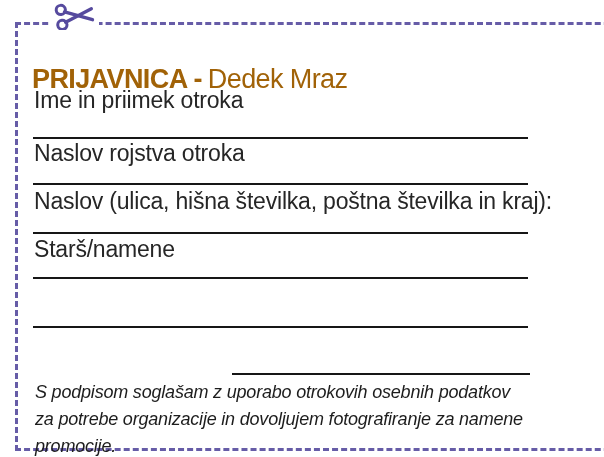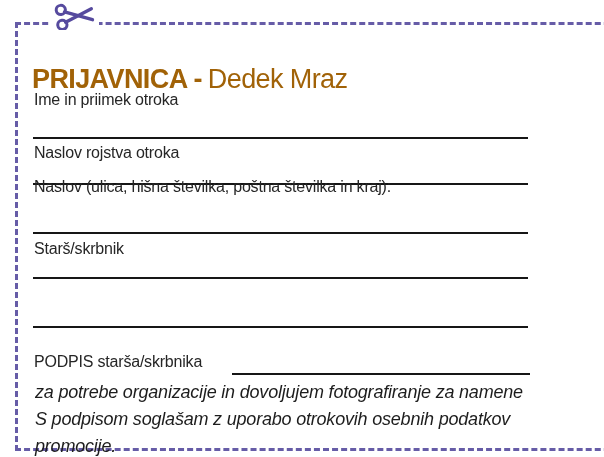--- a/index.html
+++ b/index.html
@@ -15,21 +15,21 @@
     position:absolute;left:51px;top:0px;width:48px;height:30px;
     background:#ffffff;display:flex;align-items:center;justify-content:center;
   }
   .title{
     position:absolute;left:32px;top:32px;font-size:27px;letter-spacing:-0.6px;
     color:#a16207;white-space:nowrap;margin-top:32px;
   }
   .title .t-bold{font-weight:700;}
   .title .t-reg{font-weight:400;margin-left:6px;}
   .field-label{
-    position:absolute;left:34px;font-size:16px;line-height:22px;
+    position:absolute;left:34px;font-size:23px;line-height:22px;
     color:#262626;white-space:nowrap;letter-spacing:-0.2px;
   }
   .fill-line{
     position:absolute;left:33px;width:495px;height:1.5px;background:#161616;
   }
   .sig-line{
     position:absolute;left:232px;top:373px;width:298px;height:1.5px;background:#161616;
   }
   .consent{
     position:absolute;left:35px;top:379px;font-style:italic;font-size:18px;
@@ -58,30 +58,29 @@
   <div class="title">
     <span class="t-bold">PRIJAVNICA -</span><span class="t-reg">Dedek Mraz</span>
   </div>
 
   <div class="field-label" style="top:89px">Ime in priimek otroka</div>
   <div class="fill-line" style="top:137px"></div>
 
   <div class="field-label" style="top:142px">Naslov rojstva otroka</div>
   <div class="fill-line" style="top:183px"></div>
 
-  <div class="field-label" style="top:176px">Naslov (ulica, hišna številka, poštna številka in kraj):</div>
+  <div class="field-label" style="top:190px">Naslov (ulica, hišna številka, poštna številka in kraj):</div>
   <div class="fill-line" style="top:232px"></div>
 
-  <div class="field-label" style="top:238px">Starš/skrbnik</div>
+  <div class="field-label" style="top:238px">Starš/namene</div>
   <div class="fill-line" style="top:277px"></div>
 
   <div class="fill-line" style="top:326px"></div>
 
-  <div class="field-label" style="top:351px">PODPIS starša/skrbnika</div>
   <div class="sig-line"></div>
 
   <div class="consent">
+    <div>S podpisom soglašam z uporabo otrokovih osebnih podatkov</div>
     <div>za potrebe organizacije in dovoljujem fotografiranje za namene</div>
-    <div>S podpisom soglašam z uporabo otrokovih osebnih podatkov</div>
     <div>promocije.</div>
   </div>
 
 </div>
 
 </body></html>

